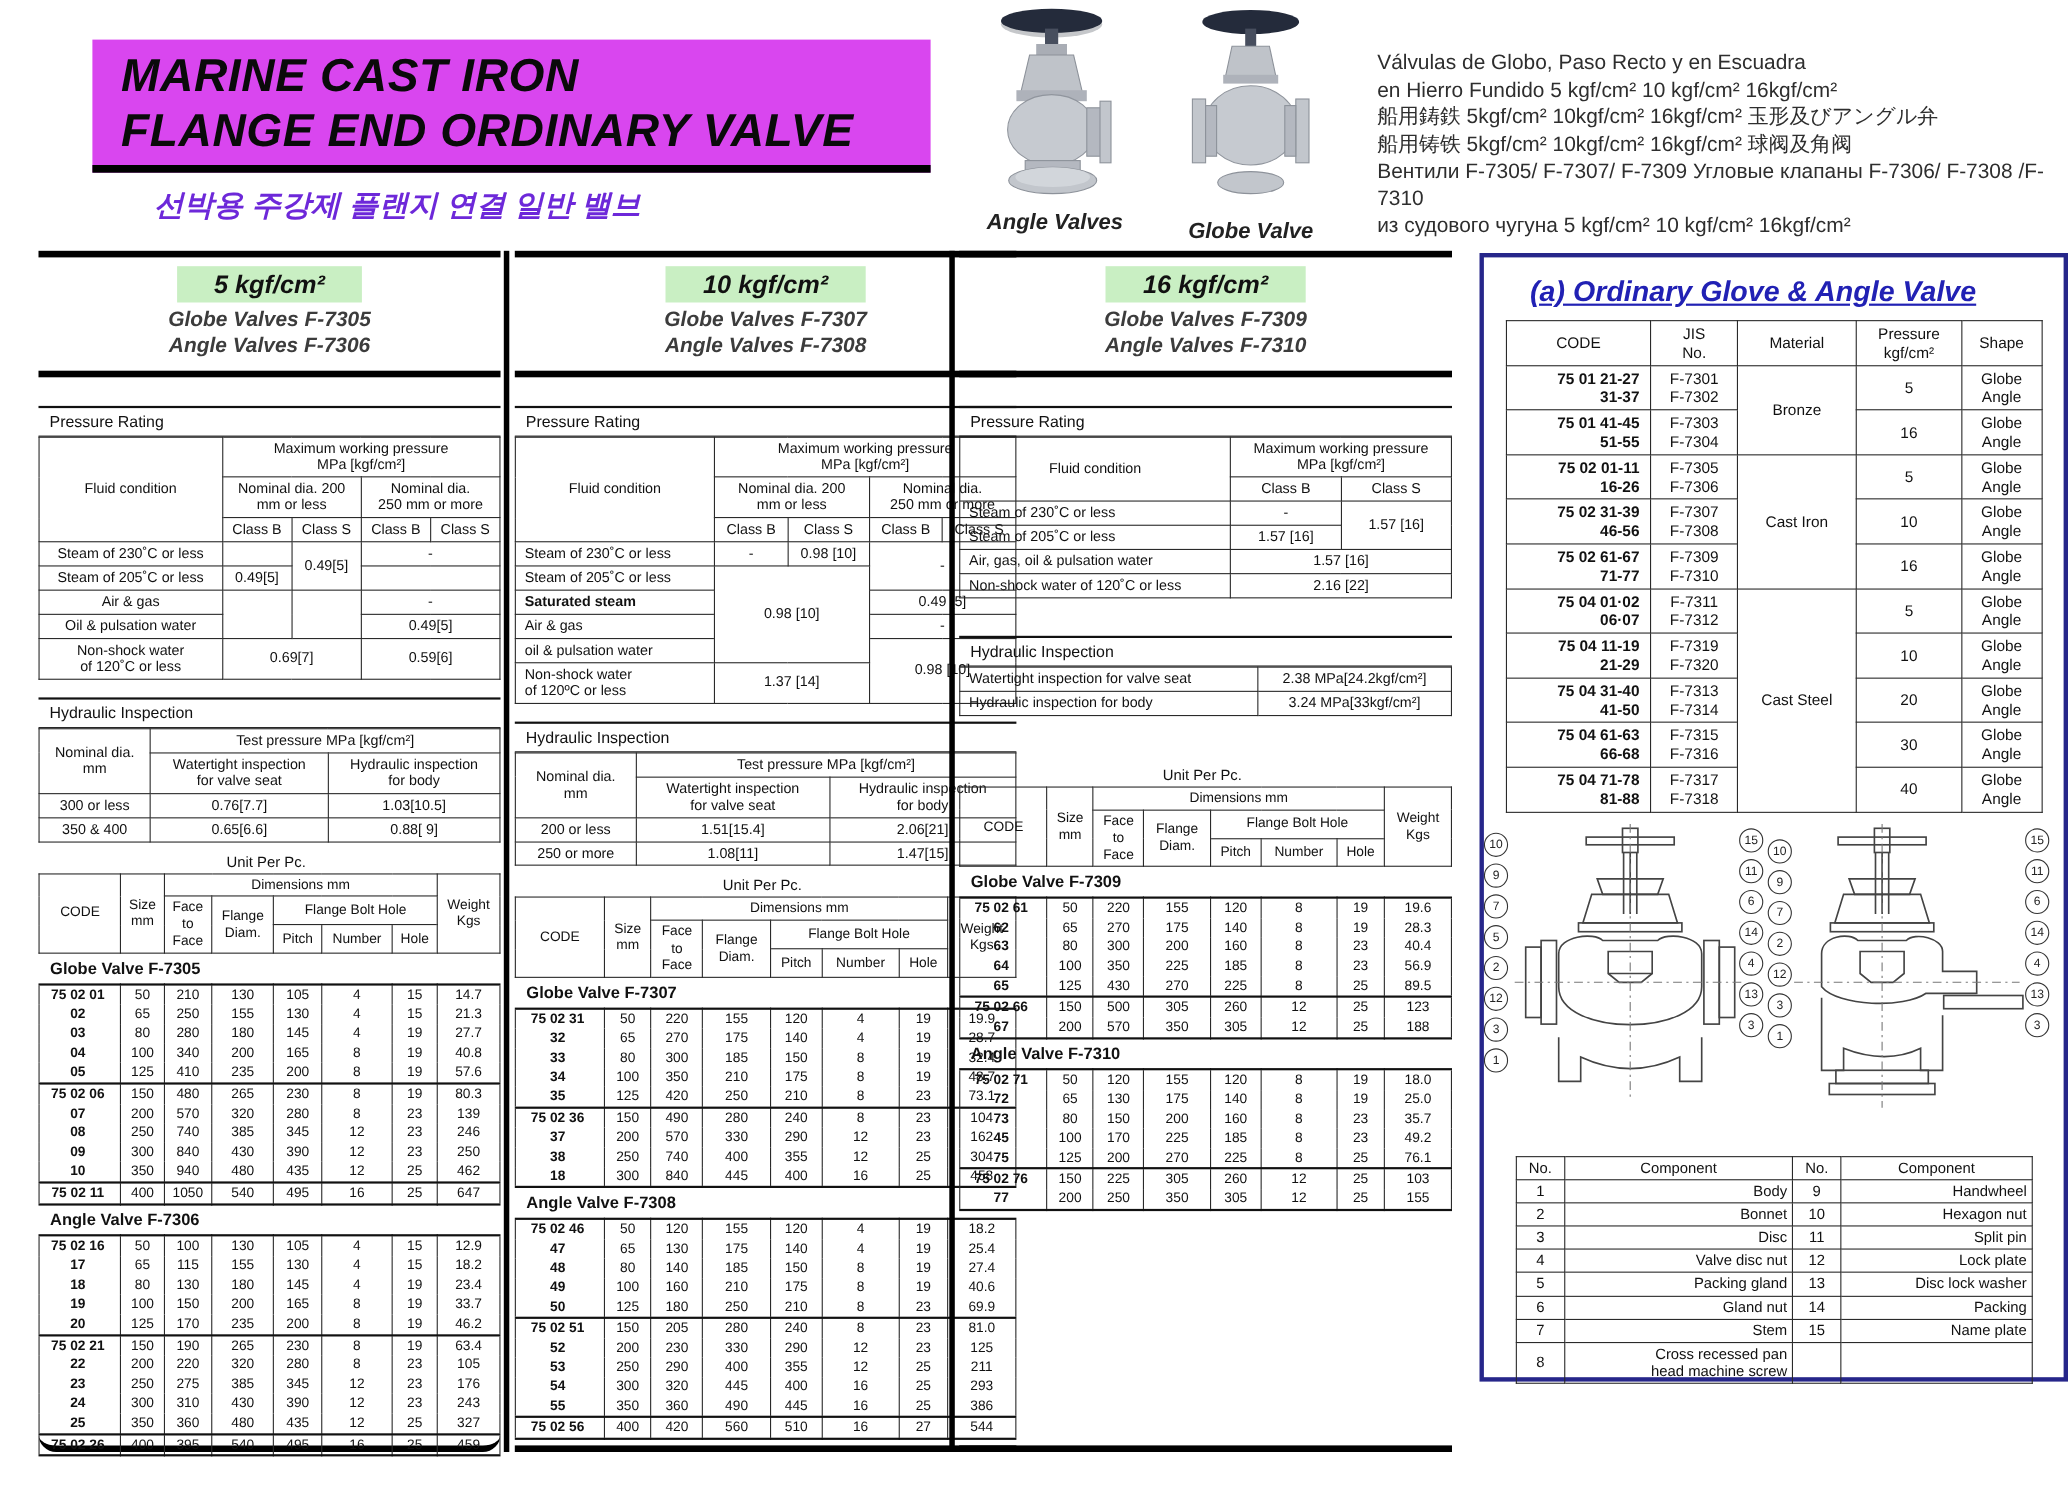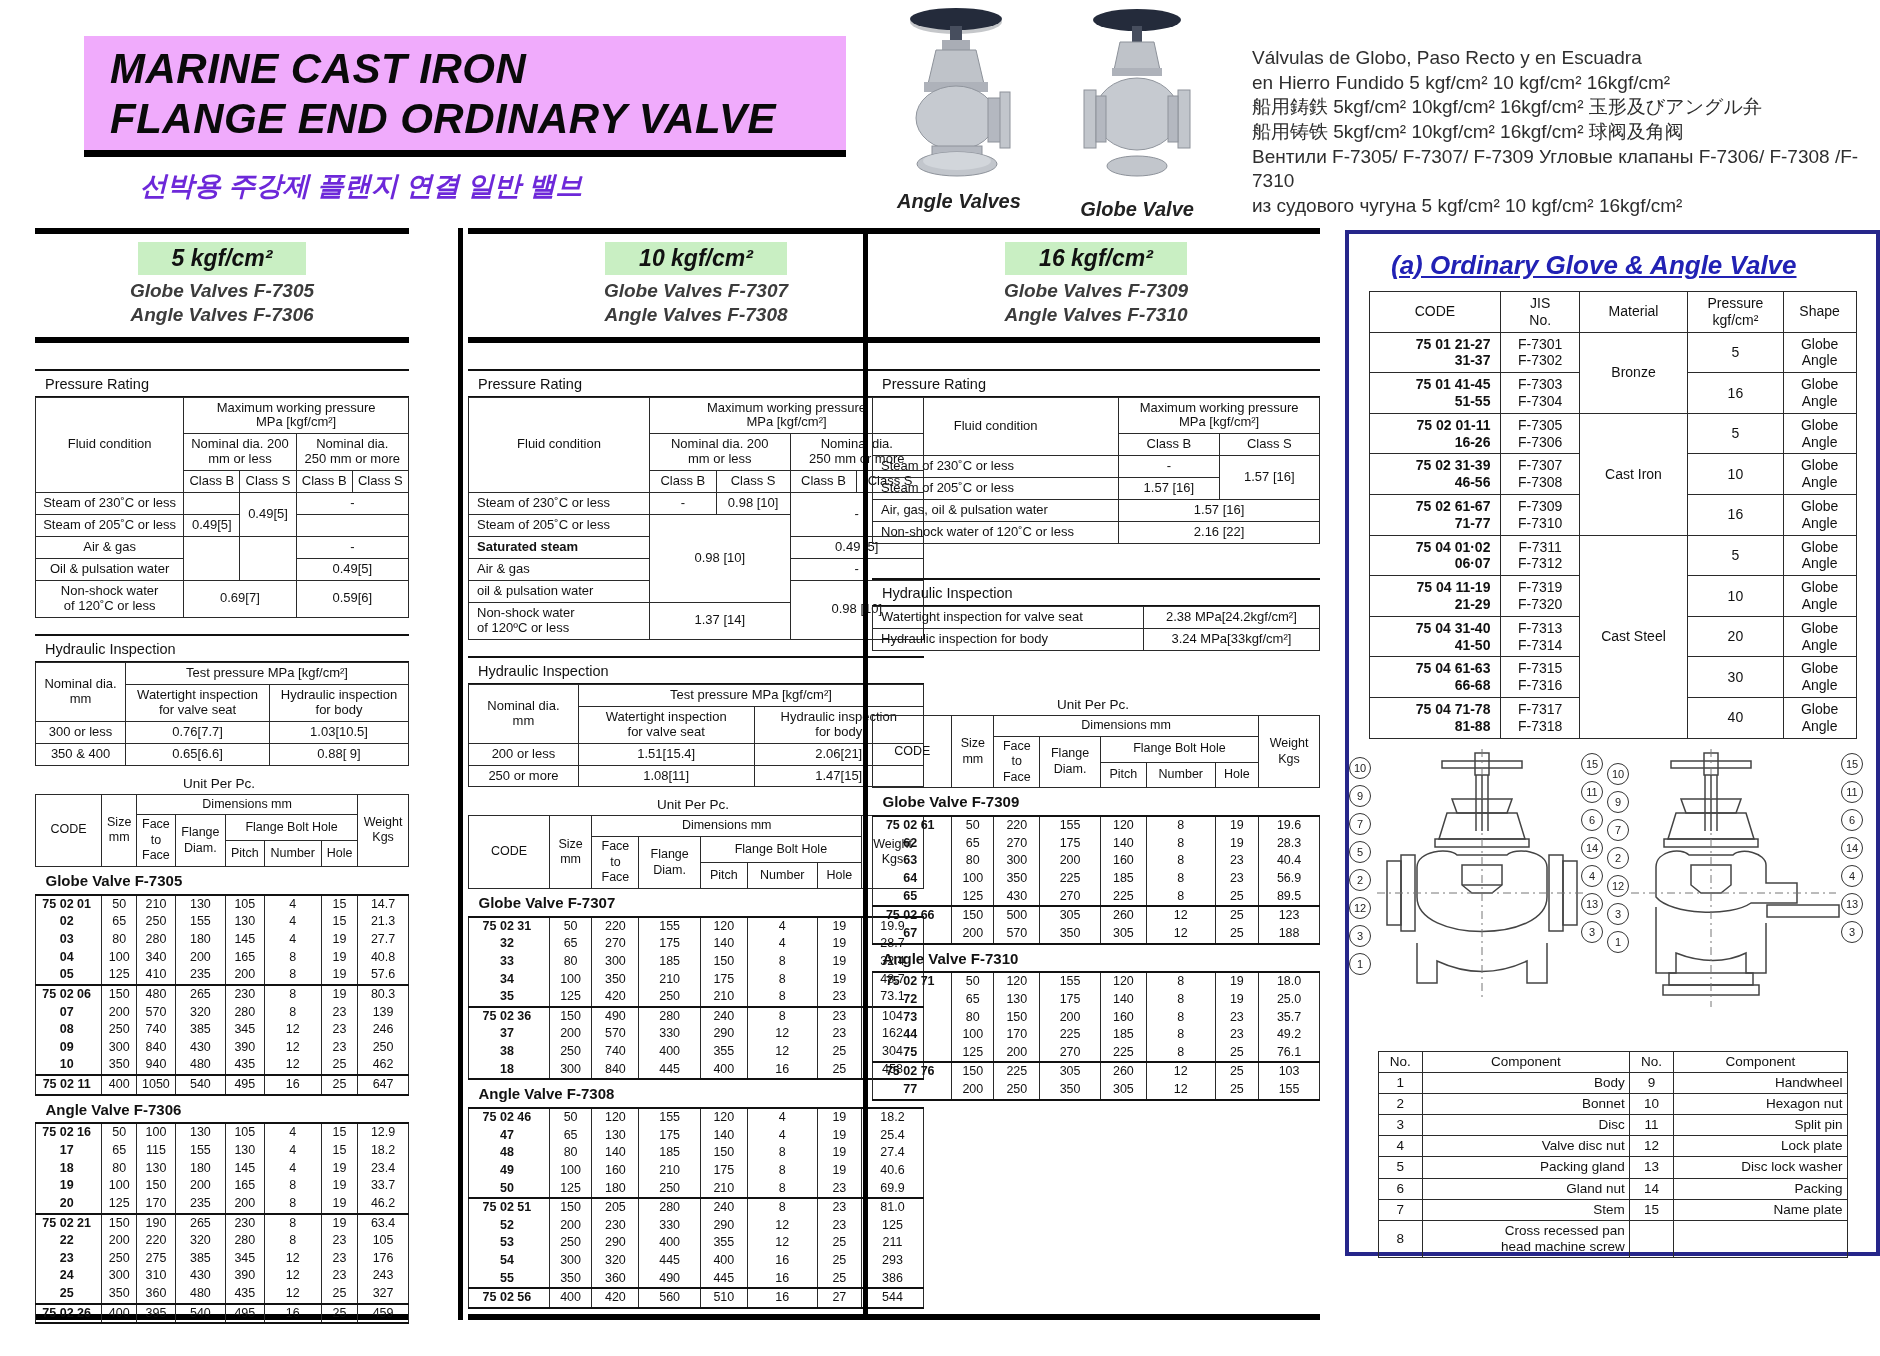--- a/index.html
+++ b/index.html
@@ -1,20 +1,20 @@
 <!DOCTYPE html>
 <html><head>
 <meta charset="utf-8">
 <style>
   html,body{margin:0;padding:0;background:#ffffff;}
   body{width:1880px;height:1356px;position:relative;font-family:"Liberation Sans",sans-serif;color:#111;overflow:hidden;}
   .abs{position:absolute;}
 
   
-  .hdr-box{left:84px;top:36px;width:762px;height:114px;background:#f0abfc;border-bottom:7px solid #000;}
+  .hdr-box{left:84px;top:36px;width:762px;height:114px;background:#d946ef;border-bottom:7px solid #000;}
   .hdr-title{font-style:italic;font-weight:bold;font-size:42px;line-height:1.18;letter-spacing:.5px;padding:8px 0 0 26px;color:#0a0a0a;}
   .kr-sub{left:140px;top:168px;font-style:italic;font-weight:bold;font-size:27px;color:#6d28d9;}
   .photo{top:6px;}
   .photo-caption{font-style:italic;font-weight:bold;font-size:20px;color:#222;}
   .ml-block{left:1252px;top:46px;width:620px;font-size:19px;line-height:1.3;color:#2e2e2e;}
 
   
   .col{top:228px;height:1086px;border-bottom:6px solid #000;}
   .col-head{border-top:6px solid #000;border-bottom:6px solid #000;text-align:center;padding:8px 0 10px 0;}
   .badge{display:inline-block;background:#c9efc3;font-style:italic;font-weight:bold;font-size:23px;padding:3px 34px;margin-bottom:4px;}
@@ -96,21 +96,21 @@
 
 <div class="abs ml-block">
   <div>Válvulas de Globo, Paso Recto y en Escuadra</div>
   <div>en Hierro Fundido 5 kgf/cm² 10 kgf/cm² 16kgf/cm²</div>
   <div>船用鋳鉄 5kgf/cm² 10kgf/cm² 16kgf/cm² 玉形及びアングル弁</div>
   <div>船用铸铁 5kgf/cm² 10kgf/cm² 16kgf/cm² 球阀及角阀</div>
   <div>Вентили F-7305/ F-7307/ F-7309  Угловые клапаны F-7306/ F-7308 /F-7310</div>
   <div>из судового чугуна 5 kgf/cm² 10 kgf/cm² 16kgf/cm²</div>
 </div>
 
-<div class="abs col" style="left:35px;width:374px;">
+<div class="abs col" style="left:35px;width:420px;border-radius:16px;">
   <div class="col-head">
     <div class="badge">5 kgf/cm²</div>
     <div class="vtitle">Globe Valves F-7305</div>
     <div class="vtitle">Angle Valves F-7306</div>
   </div>
   <div class="sec-label">Pressure Rating</div>
   <div>
       <table class="ptab">
         <thead>
           <tr>
@@ -968,21 +968,21 @@
             <td>73</td>
             <td>80</td>
             <td>150</td>
             <td>200</td>
             <td>160</td>
             <td>8</td>
             <td>23</td>
             <td>35.7</td>
           </tr>
           <tr>
-            <td>44</td>
+            <td>45</td>
             <td>100</td>
             <td>170</td>
             <td>225</td>
             <td>185</td>
             <td>8</td>
             <td>23</td>
             <td>49.2</td>
           </tr>
           <tr>
             <td>75</td>

